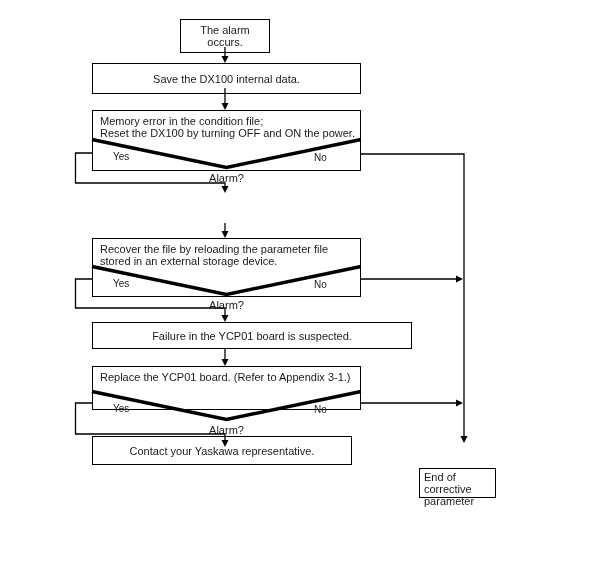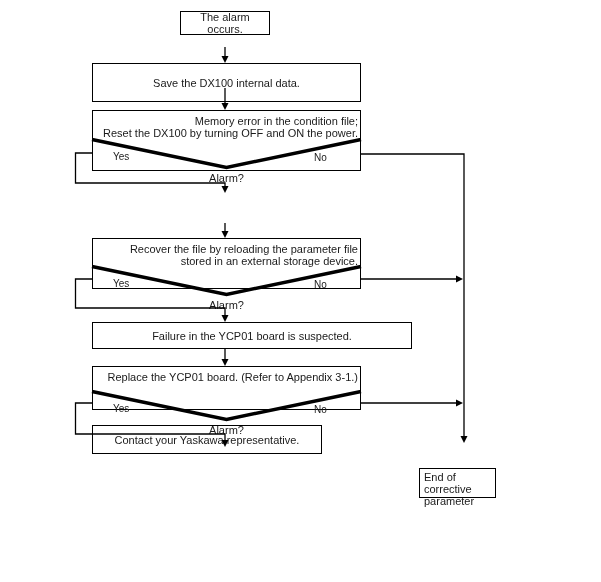--- a/index.html
+++ b/index.html
@@ -19,21 +19,20 @@
     font-size:11px;
     line-height:12px;
     color:#1a1a1a;
   }
   .box.center{
     display:flex;align-items:center;justify-content:center;text-align:center;
   }
   .box .lines{
     padding:4px 2px 0 7px;
     white-space:nowrap;
-    text-align:right;
   }
   .dlabel{
     position:absolute;
     font-size:10px;
     line-height:12px;
     color:#1a1a1a;
     white-space:nowrap;
   }
   .dquestion{
     position:absolute;
@@ -45,52 +44,52 @@
   svg.connectors{
     position:absolute;left:0;top:0;
     pointer-events:none;
   }
 </style>
 </head>
 <body>
 
 <div class="canvas">
 
-  <div class="box center" style="left:180px;top:11px;width:90px;height:24px;">
+  <div class="box center" style="left:180px;top:19px;width:90px;height:34px;">
     <span>The alarm occurs.</span>
   </div>
 
-  <div class="box center" style="left:92px;top:63px;width:269px;height:39px;">
+  <div class="box center" style="left:92px;top:63px;width:269px;height:31px;">
     <span>Save the DX100 internal data.</span>
   </div>
 
   <div class="box" style="left:92px;top:110px;width:269px;height:61px;">
     <div class="lines">
       <div>Memory error in the condition file;</div>
       <div>Reset the DX100 by turning OFF and ON the power.</div>
     </div>
   </div>
 
 
-  <div class="box" style="left:92px;top:238px;width:269px;height:51px;">
+  <div class="box" style="left:92px;top:238px;width:269px;height:59px;">
     <div class="lines">
       <div>Recover the file by reloading the parameter file</div>
       <div>stored in an external storage device.</div>
     </div>
   </div>
 
   <div class="box center" style="left:92px;top:322px;width:320px;height:27px;">
     <span>Failure in the YCP01 board is suspected.</span>
   </div>
 
   <div class="box" style="left:92px;top:366px;width:269px;height:44px;">
     <div class="lines pre">Replace the YCP01 board.  (Refer to Appendix 3-1.)</div>
   </div>
 
-  <div class="box center" style="left:92px;top:425px;width:230px;height:29px;">
+  <div class="box center" style="left:92px;top:436px;width:260px;height:29px;">
     <span>Contact your Yaskawa representative.</span>
   </div>
 
   <div class="box" style="left:419px;top:468px;width:77px;height:30px;">
     <div style="padding:2px 0 0 4px;">
       <div>End of corrective</div>
       <div>parameter</div>
     </div>
   </div>
 

